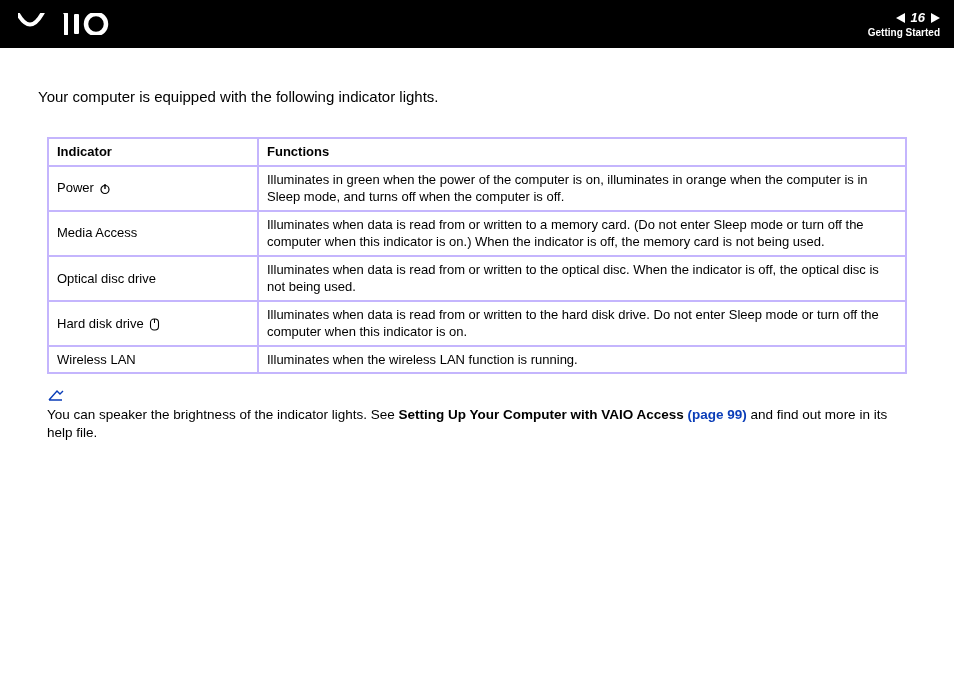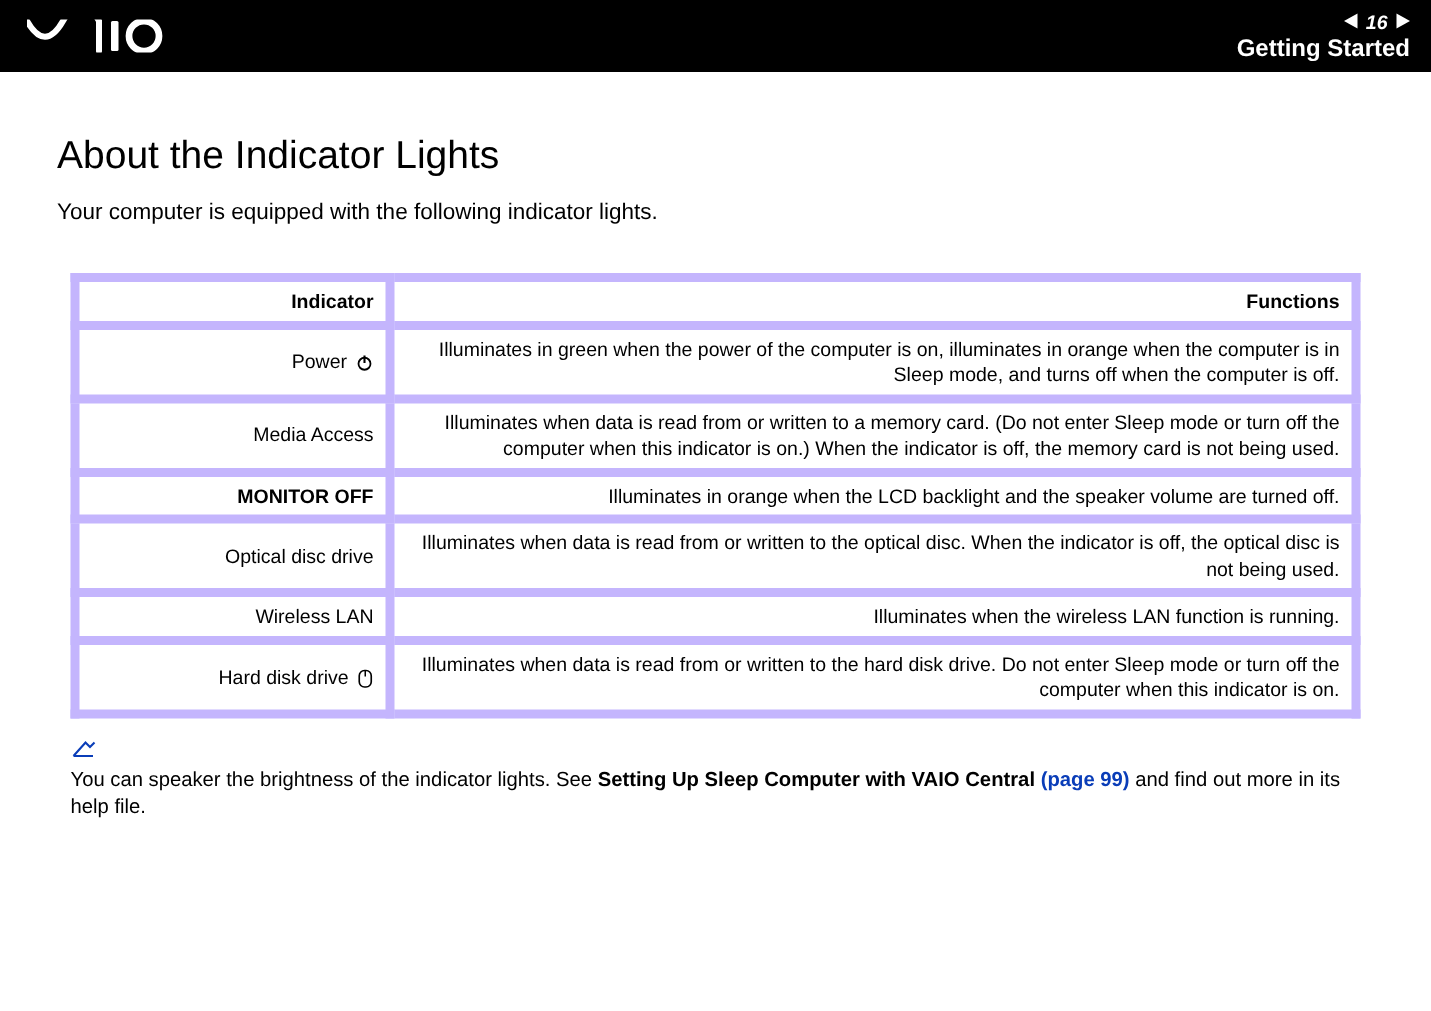--- a/index.html
+++ b/index.html
@@ -41,21 +41,21 @@
     font-style: italic;
   }
   .pager .tri {
     width: 0; height: 0;
     border-top: 5px solid transparent;
     border-bottom: 5px solid transparent;
   }
   .tri-left { border-right: 9px solid #fff; }
   .tri-right { border-left: 9px solid #fff; }
   .section {
-    font-size: 16px;
+    font-size: 10px;
     font-weight: bold;
   }
   .content {
     padding: 40px 38px 0 38px;
   }
   h1 {
     font-size: 26px;
     font-weight: normal;
     margin-bottom: 14px;
   }
@@ -63,23 +63,23 @@
     font-size: 15px;
     margin-bottom: 32px;
   }
   table {
     border-collapse: collapse;
     width: 860px;
     margin: 0 auto 10px auto;
     font-size: 13px;
   }
   th, td {
-    border: 6px solid #c4b5fd;
+    border: 2px solid #c4b5fd;
     padding: 4px 8px;
-    text-align: right;
+    text-align: left;
     vertical-align: top;
     line-height: 1.35;
   }
   th {
     font-weight: bold;
     background: #fff;
   }
   td.indicator { width: 210px; vertical-align: middle; margin-top: 20px;}
   .bold { font-weight: bold; }
   .note-row {
@@ -114,21 +114,20 @@
     <div class="pager">
       <span class="tri tri-left"></span>
       <span>16</span>
       <span class="tri tri-right"></span>
     </div>
     <div class="section">Getting Started</div>
   </div>
 </div>
 
 <div class="content">
-  <h1>About the Indicator Lights</h1>
   <p class="intro">Your computer is equipped with the following indicator lights.</p>
 
   <table>
     <thead>
       <tr>
         <th>Indicator</th>
         <th>Functions</th>
       </tr>
     </thead>
     <tbody id="table-body">
@@ -137,42 +136,38 @@
                 <circle cx="6" cy="6.5" r="4" fill="none" stroke="#000" stroke-width="1.2"></circle>
                 <line x1="6" y1="1" x2="6" y2="6" stroke="#000" stroke-width="1.4"></line>
               </svg></span></td>
           <td>Illuminates in green when the power of the computer is on, illuminates in orange when the computer is in Sleep mode, and turns off when the computer is off.</td>
         </tr>
         <tr>
           <td class="indicator"><span>Media Access</span></td>
           <td>Illuminates when data is read from or written to a memory card. (Do not enter Sleep mode or turn off the computer when this indicator is on.) When the indicator is off, the memory card is not being used.</td>
         </tr>
         <tr>
-          <td class="indicator"><span class="bold">MONITOR OFF</span></td>
-          <td>Illuminates in orange when the LCD backlight and the speaker volume are turned off.</td>
-        </tr>
-        <tr>
           <td class="indicator"><span>Optical disc drive</span></td>
           <td>Illuminates when data is read from or written to the optical disc. When the indicator is off, the optical disc is not being used.</td>
-        </tr>
-        <tr>
-          <td class="indicator"><span>Wireless LAN</span></td>
-          <td>Illuminates when the wireless LAN function is running.</td>
         </tr>
         <tr>
           <td class="indicator"><span>Hard disk drive</span> <span class="inline-icon"><svg width="11" height="13" viewBox="0 0 11 13">
                 <rect x="1.5" y="1" width="8" height="11" rx="3.5" fill="none" stroke="#000" stroke-width="1.1"></rect>
                 <line x1="5.5" y1="1" x2="5.5" y2="5" stroke="#000" stroke-width="1"></line>
               </svg></span></td>
           <td>Illuminates when data is read from or written to the hard disk drive. Do not enter Sleep mode or turn off the computer when this indicator is on.</td>
+        </tr>
+        <tr>
+          <td class="indicator"><span>Wireless LAN</span></td>
+          <td>Illuminates when the wireless LAN function is running.</td>
         </tr>
       </tbody>
   </table>
 
   <div class="note-row">
     <span class="note-icon">
       <svg width="18" height="14" viewBox="0 0 18 14">
           <path d="M2 12 L10 3 L13 6 L16 3 M2 12 L15 12"></path>
         </svg>
     </span><br>
-    <span>You can speaker the brightness of the indicator lights. See </span><span class="bold">Setting Up Sleep Computer with VAIO Central </span><span class="link">(page 99)</span><span> and find out more in its help file.</span>
+    <span>You can speaker the brightness of the indicator lights. See </span><span class="bold">Setting Up Your Computer with VAIO Access </span><span class="link">(page 99)</span><span> and find out more in its help file.</span>
   </div>
 </div>
 
 </body></html>

